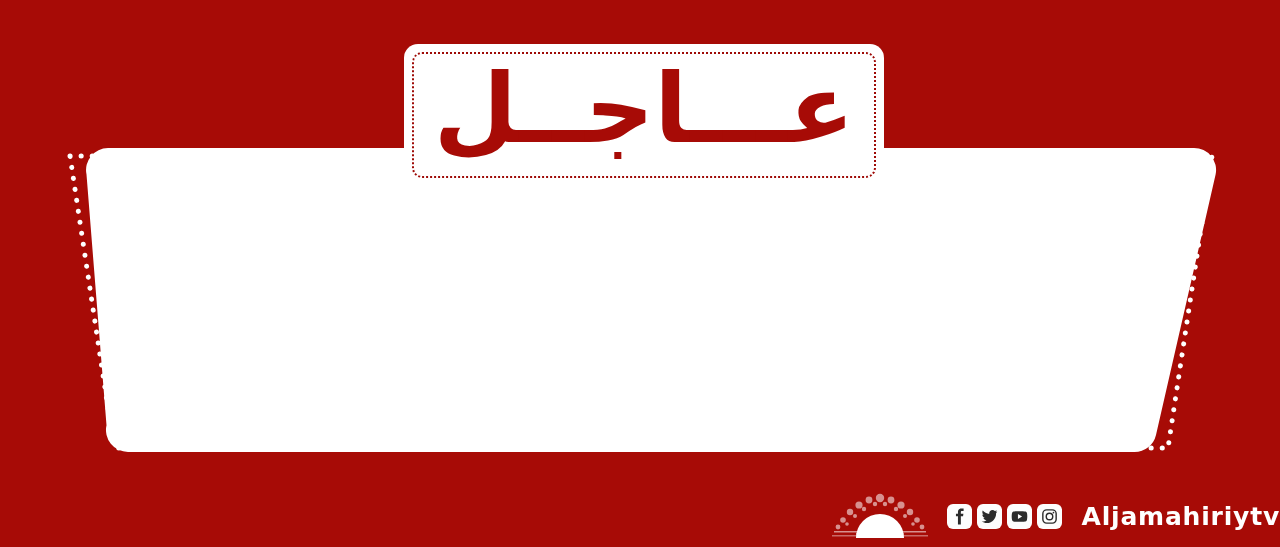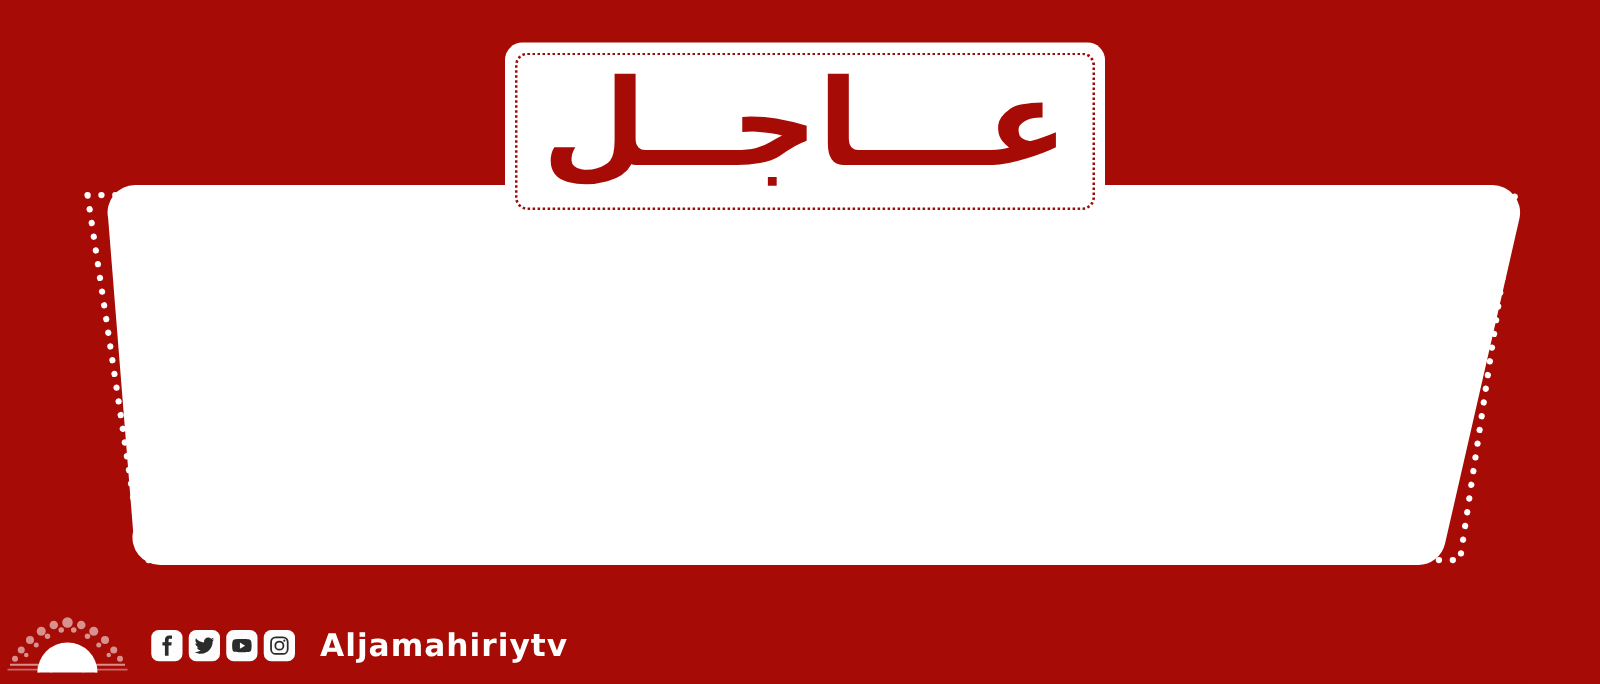--- a/index.html
+++ b/index.html
@@ -46,21 +46,21 @@
     left: 0;
     top: 0;
     width: 1280px;
     height: 345px;
   }
 
   
   .badge {
     position: absolute;
     left: 404px;
-    top: 34px;
+    top: 44px;
     width: 480px;
     height: 142px;
     background: #ffffff;
     border-radius: 14px;
     z-index: 5;
   }
   .badge-dots {
     position: absolute;
     left: 8px;
     top: 8px;
@@ -113,21 +113,21 @@
 
   
   .footer {
     position: absolute;
     left: 0;
     top: 485px;
     width: 1280px;
     height: 62px;
     display: flex;
     align-items: center;
-    justify-content: flex-start;
+    justify-content: flex-end;
     direction: ltr;
     z-index: 7;
   }
   .footer-inner {
     display: flex;
     align-items: center;
     gap: 13px;
   }
   .brand-logo {
     width: 108px;

